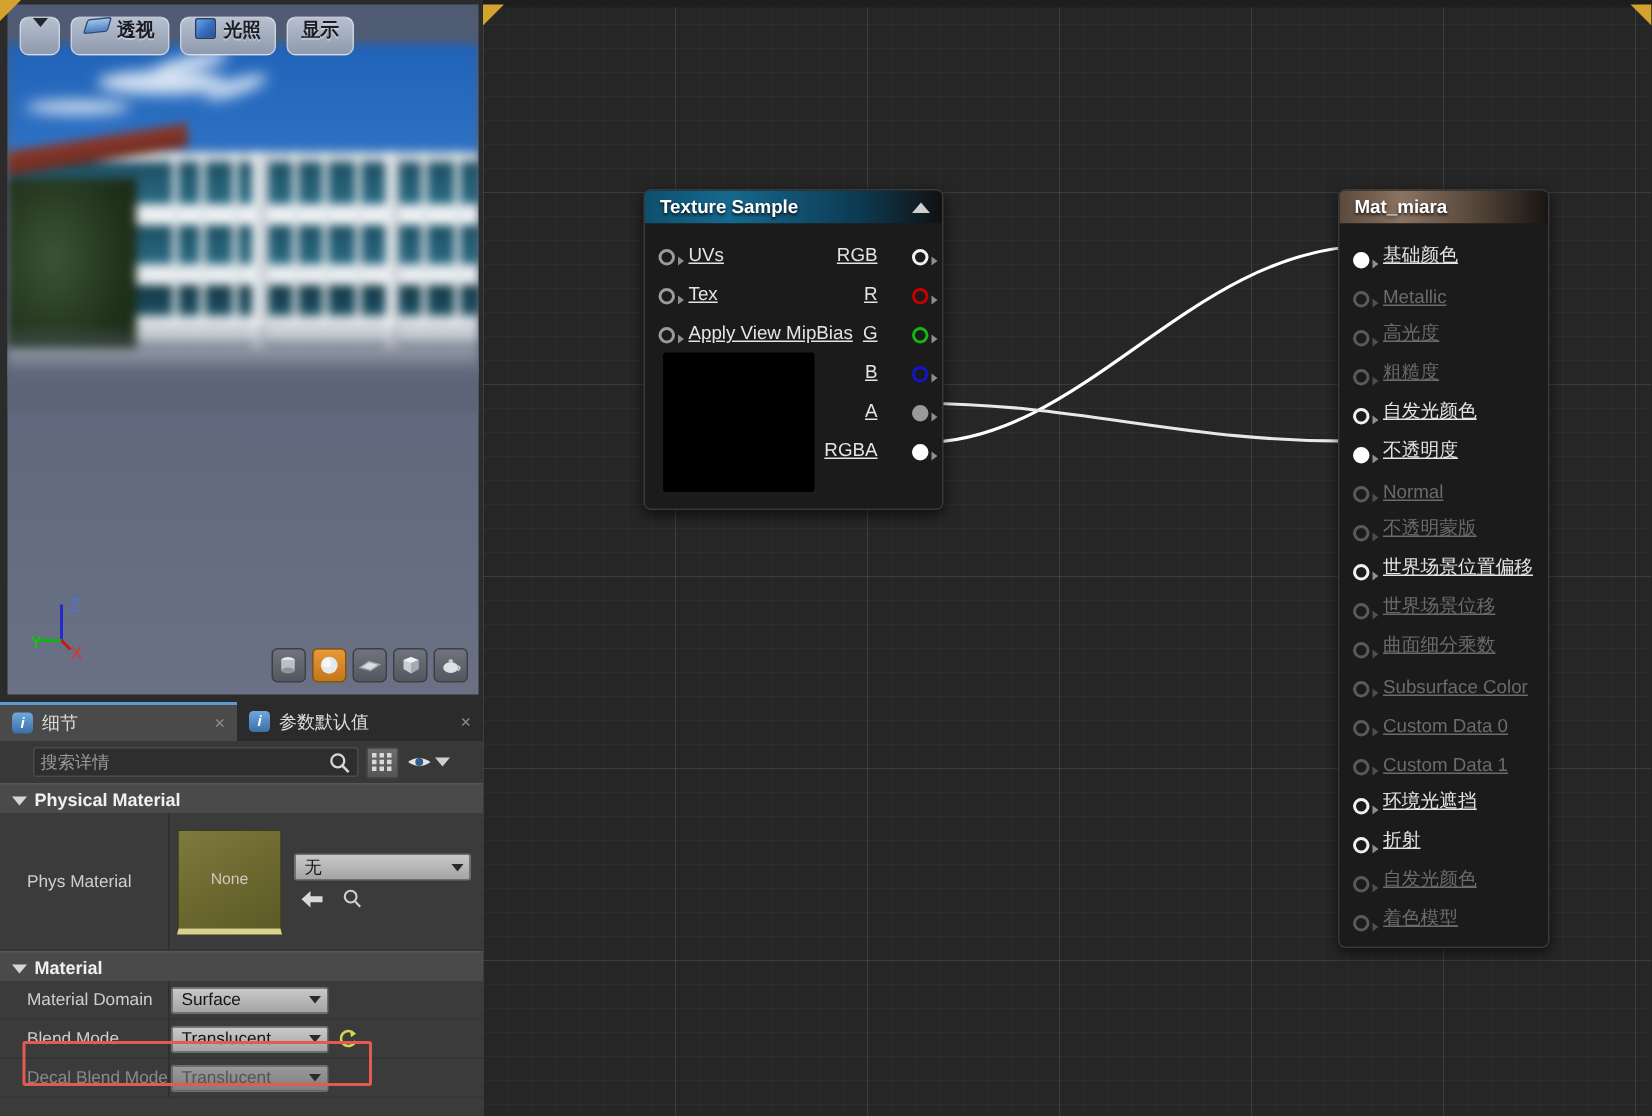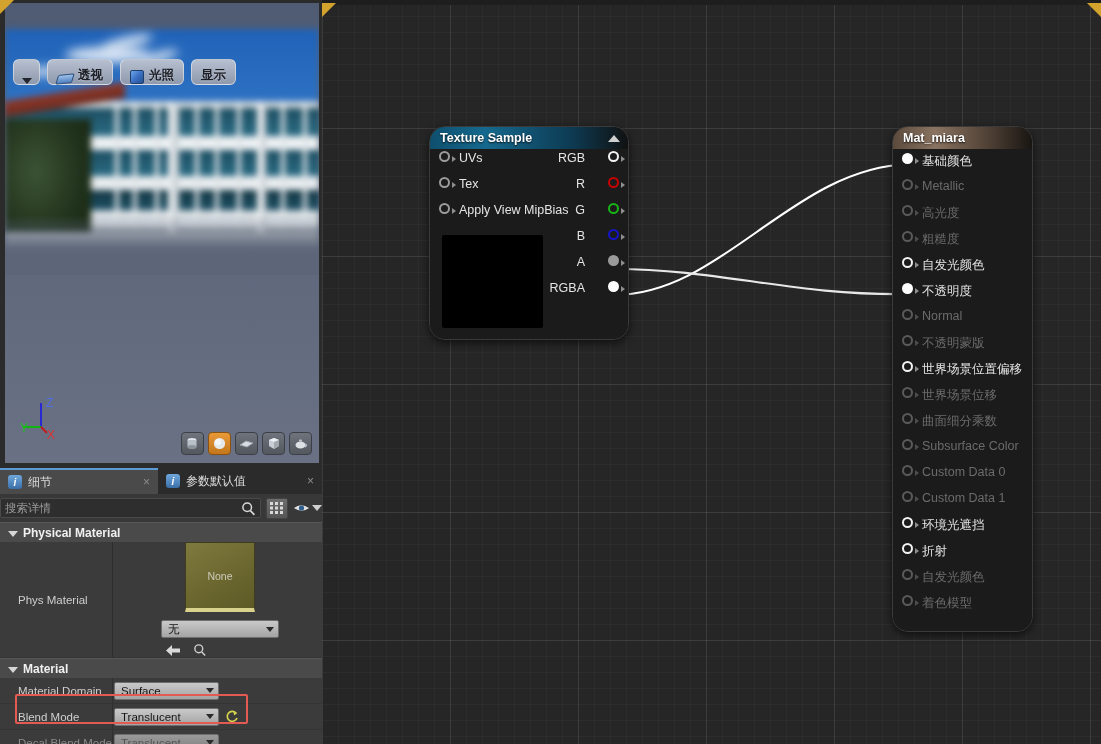--- a/index.html
+++ b/index.html
@@ -76,28 +76,27 @@
     position: absolute; left: 0; top: 212px; width: 314px; height: 60px;
     background: linear-gradient(rgba(94,104,124,0) 0%, rgba(92,101,120,.9) 55%, #5d6679 100%);
   }
 
   
   #vp-toolbar {
     position: absolute; left: 8px; top: 8px; display: flex; gap: 7px; align-items: center;
     z-index: 6;
   }
   .vp-btn {
-    height: 26px; display: flex; align-items: flex-end; gap: 5px;
+    height: 26px; display: flex; align-items: flex-start; gap: 5px;
     padding: 0 9px; border-radius: 6px;
     background: linear-gradient(#b7c0d0,#8e99ad);
     border: 1px solid rgba(255,255,255,.45);
     color: #1a1d24; font-size: 12.5px; font-weight: 600;
     text-shadow: 0 1px 0 rgba(255,255,255,.35);
     white-space: nowrap;
-    margin-top: 48px;
   }
   .vp-btn.arrow { width: 27px; padding: 0; justify-content: center; }
   .tri-down {
     width: 0; height: 0; border-left: 5px solid transparent;
     border-right: 5px solid transparent; border-top: 6px solid #23262c;
   }
   .ico-persp {
     width: 16px; height: 10px; border-radius: 2px;
     background: linear-gradient(#9fc2ea,#4e7fc0);
     transform: skewX(-22deg) rotate(-6deg);
@@ -138,21 +137,21 @@
   .det-tab .xmark { color: #8c8c8c; font-size: 12px; margin-left: 6px; }
   .info-ico {
     width: 14px; height: 14px; border-radius: 3px;
     background: linear-gradient(#6fa8dc,#3b6ea8);
     color: #fff; font-size: 10px; font-weight: bold;
     display: flex; align-items: center; justify-content: center;
     font-style: italic;
   }
   #det-search-row {
     position: absolute; left: 0; top: 26px; width: 322px; height: 28px;
-    display: flex; align-items: center; padding: 0 0; gap: 5px;
+    display: flex; align-items: center; padding: 0 22px; gap: 5px;
     background: #383838;
   }
   #det-search {
     flex: 1; height: 20px; background: #2e2e2e; border: 1px solid #4a4a4a;
     border-radius: 2px; display: flex; align-items: center; padding: 0 4px;
     font-size: 11.5px; color: #9a9a9a; position: relative;
   }
   #det-search .mag { position: absolute; right: 4px; top: 2px; }
   .sq-btn {
     width: 22px; height: 21px; border-radius: 2px;
@@ -224,42 +223,42 @@
       linear-gradient(rgba(255,255,255,.028) 1px, transparent 1px) 0 0/100% 16px,
       linear-gradient(90deg, rgba(255,255,255,.028) 1px, transparent 1px) 0 0/16px 100%,
       #262626;
     overflow: hidden;
   }
   #graph-top-bar { position: absolute; left: 0; top: 0; width: 779px; height: 5px; background: #1e1e1e; }
   .corner-tri { position: absolute; width: 0; height: 0; z-index: 30; }
 
   
   .node {
-    position: absolute; border-radius: 16px;
+    position: absolute; border-radius: 5px;
     background: #1b1b1b;
     border: 1px solid #3a3a3a;
     box-shadow: 0 3px 9px rgba(0,0,0,.6);
     overflow: hidden;
   }
   .node-head {
     height: 22px; display: flex; align-items: center; justify-content: space-between;
     padding: 0 8px 0 10px;
     font-size: 12.5px; font-weight: bold; color: #fff;
     text-shadow: 0 1px 2px rgba(0,0,0,.85);
   }
   .head-blue { background: linear-gradient(90deg,#0f4f6e 0%,#15698e 28%,#0d3a52 72%,#111 100%); }
   .head-brown { background: linear-gradient(90deg,#5b4a3c 0%,#8a7361 30%,#4a3c31 72%,#181512 100%); }
   .tri-up {
     width: 0; height: 0; border-left: 6px solid transparent;
     border-right: 6px solid transparent; border-bottom: 7px solid #cfcfcf;
   }
   .node-body { padding: 5px 0 9px; background: #1b1b1b; }
   .pin-row {
-    display: flex; align-items: flex-start; height: 26px; padding: 0 9px;
-    font-size: 12.5px; color: #e4e4e4;
+    display: flex; align-items: flex-end; height: 26px; padding: 0 9px;
+    font-size: 12.5px; color: #e4e4e4; text-decoration: underline;
   }
   .pin-row.out { justify-content: flex-end; gap: 23px; }
   .pin-row.dim { color: #6b6b6b; }
   .pin {
     width: 11px; height: 11px; border-radius: 50%;
     border: 2px solid #9b9b9b; background: transparent;
     flex: 0 0 11px; position: relative;
   }
   .pin.filled { background: #fff; border-color: #fff; }
   .pin.dimpin { border-color: #5a5a5a; }
@@ -428,21 +427,21 @@
 
       <div id="det-body">
 
         <div class="cat-header">
           <span class="cat-arrow"></span>
           <span>Physical Material</span>
         </div>
         <div class="prop-row" style="min-height:92px">
           <span class="col-div"></span>
           <div class="prop-label">Phys Material</div>
-          <div class="prop-value" style="flex-direction:column;align-items:center;gap:8px;padding-left:6px">
+          <div class="prop-value" style="align-items:center;gap:8px;padding-left:6px">
             <div class="thumb-none">
               <span>None</span>
             </div>
             <div style="display:flex;flex-direction:column;gap:5px;">
               <div class="combo" style="width:118px">
                 <span>无</span>
                 <span class="cv"></span>
               </div>
               <div style="display:flex;align-items:center;gap:12px;padding-left:4px">
                 <svg width="16" height="13" viewBox="0 0 16 13">

